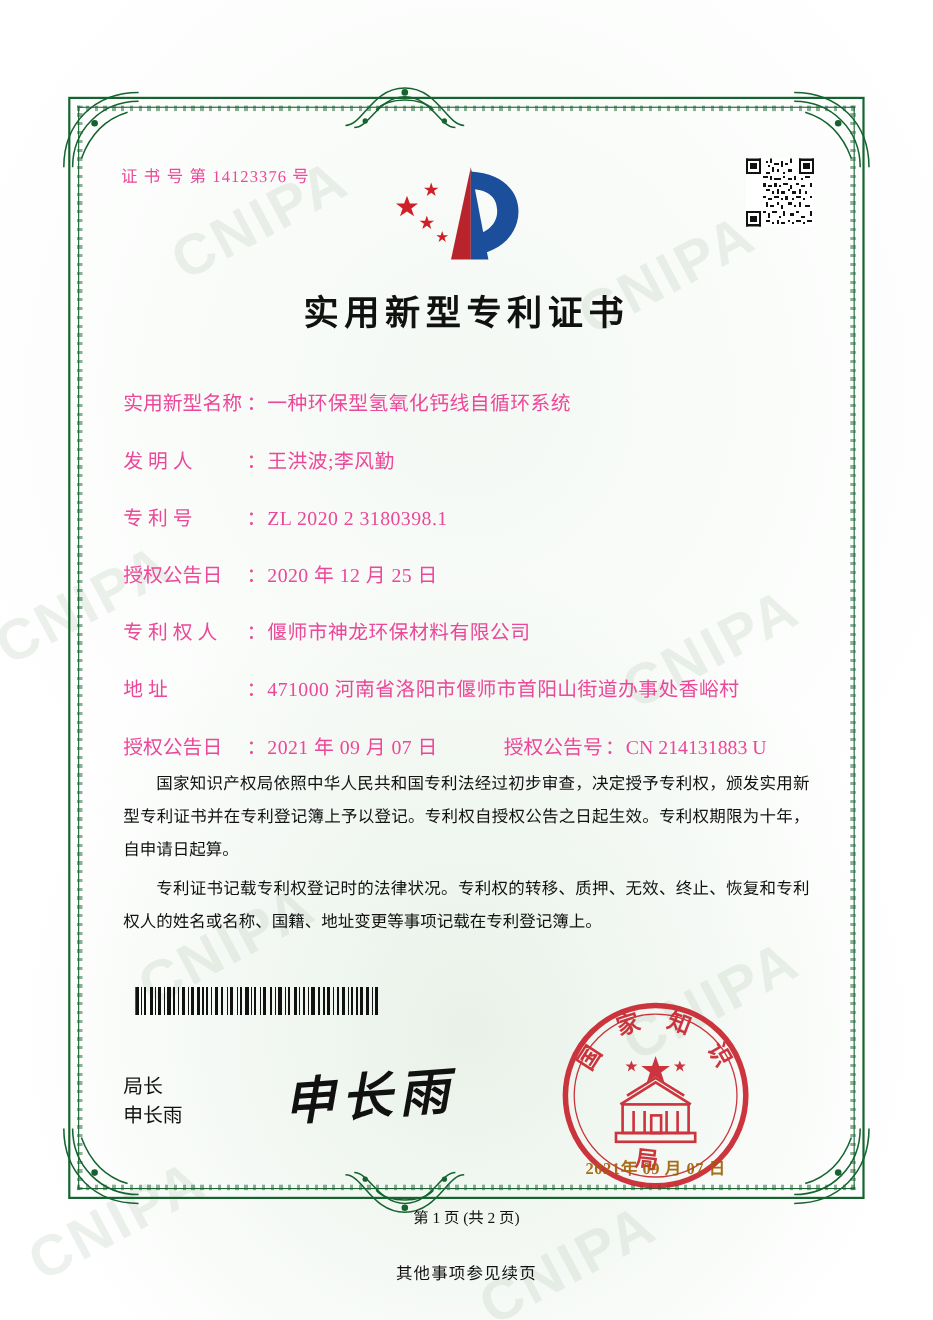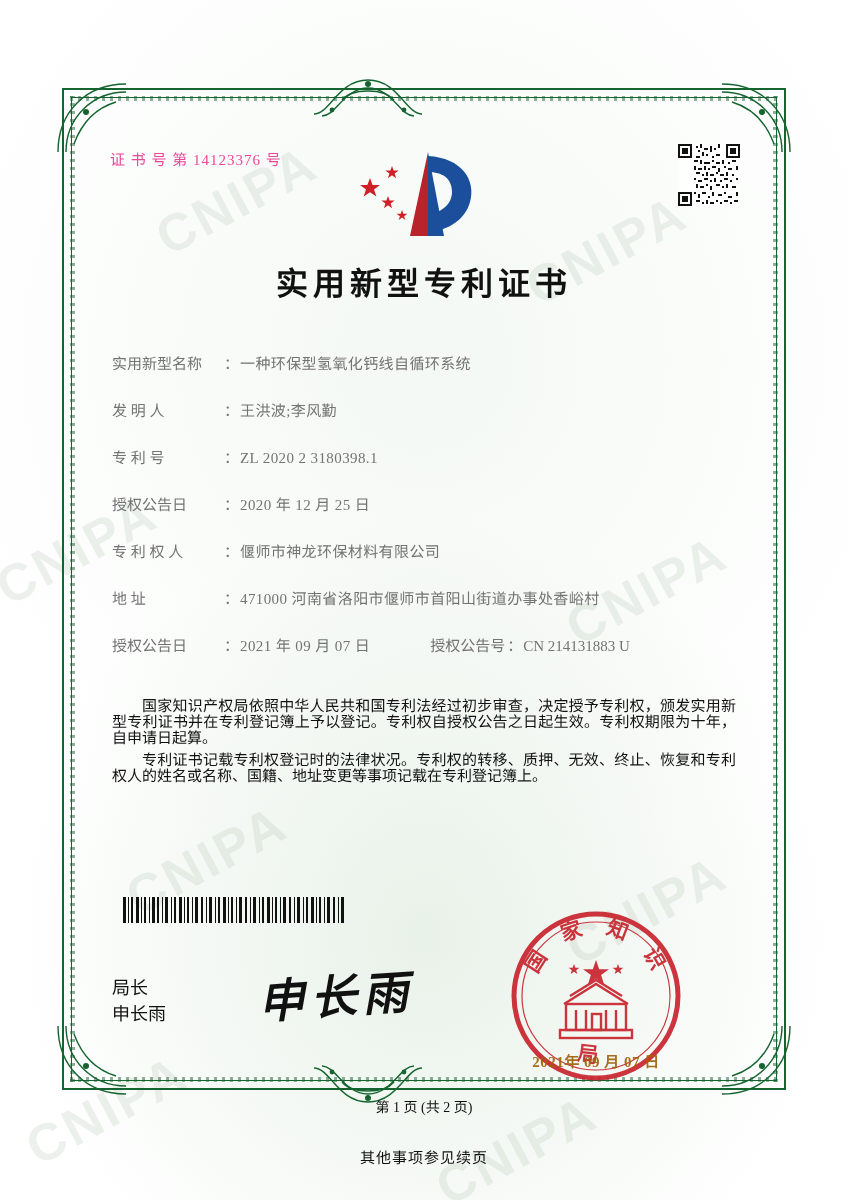--- a/index.html
+++ b/index.html
@@ -126,22 +126,22 @@
   
   .fields {
     position: absolute;
     left: 112px; top: 352px;
     width: 620px;
   }
   .field-row {
     display: flex;
     align-items: baseline;
     margin-bottom: 26px;
-    font-size: 15px;
-    color: #737373;
+    font-size: 18px;
+    color: #ec4899;
   }
   .field-label {
     width: 96px;
     flex: 0 0 96px;
     display: flex;
     justify-content: space-between;
     letter-spacing: 0px;
   }
   .field-label.wide {
     width: 110px;
@@ -159,21 +159,21 @@
     margin-left: 60px;
     white-space: nowrap;
   }
 
   
   .para-block {
     position: absolute;
     left: 112px; top: 698px;
     width: 624px;
     font-size: 15px;
-    line-height: 16px;
+    line-height: 30px;
     color: #111;
     text-align: justify;
   }
   .para-block p {
     margin: 0 0 6px 0;
     text-indent: 30px;
   }
 
   
   .barcode {

